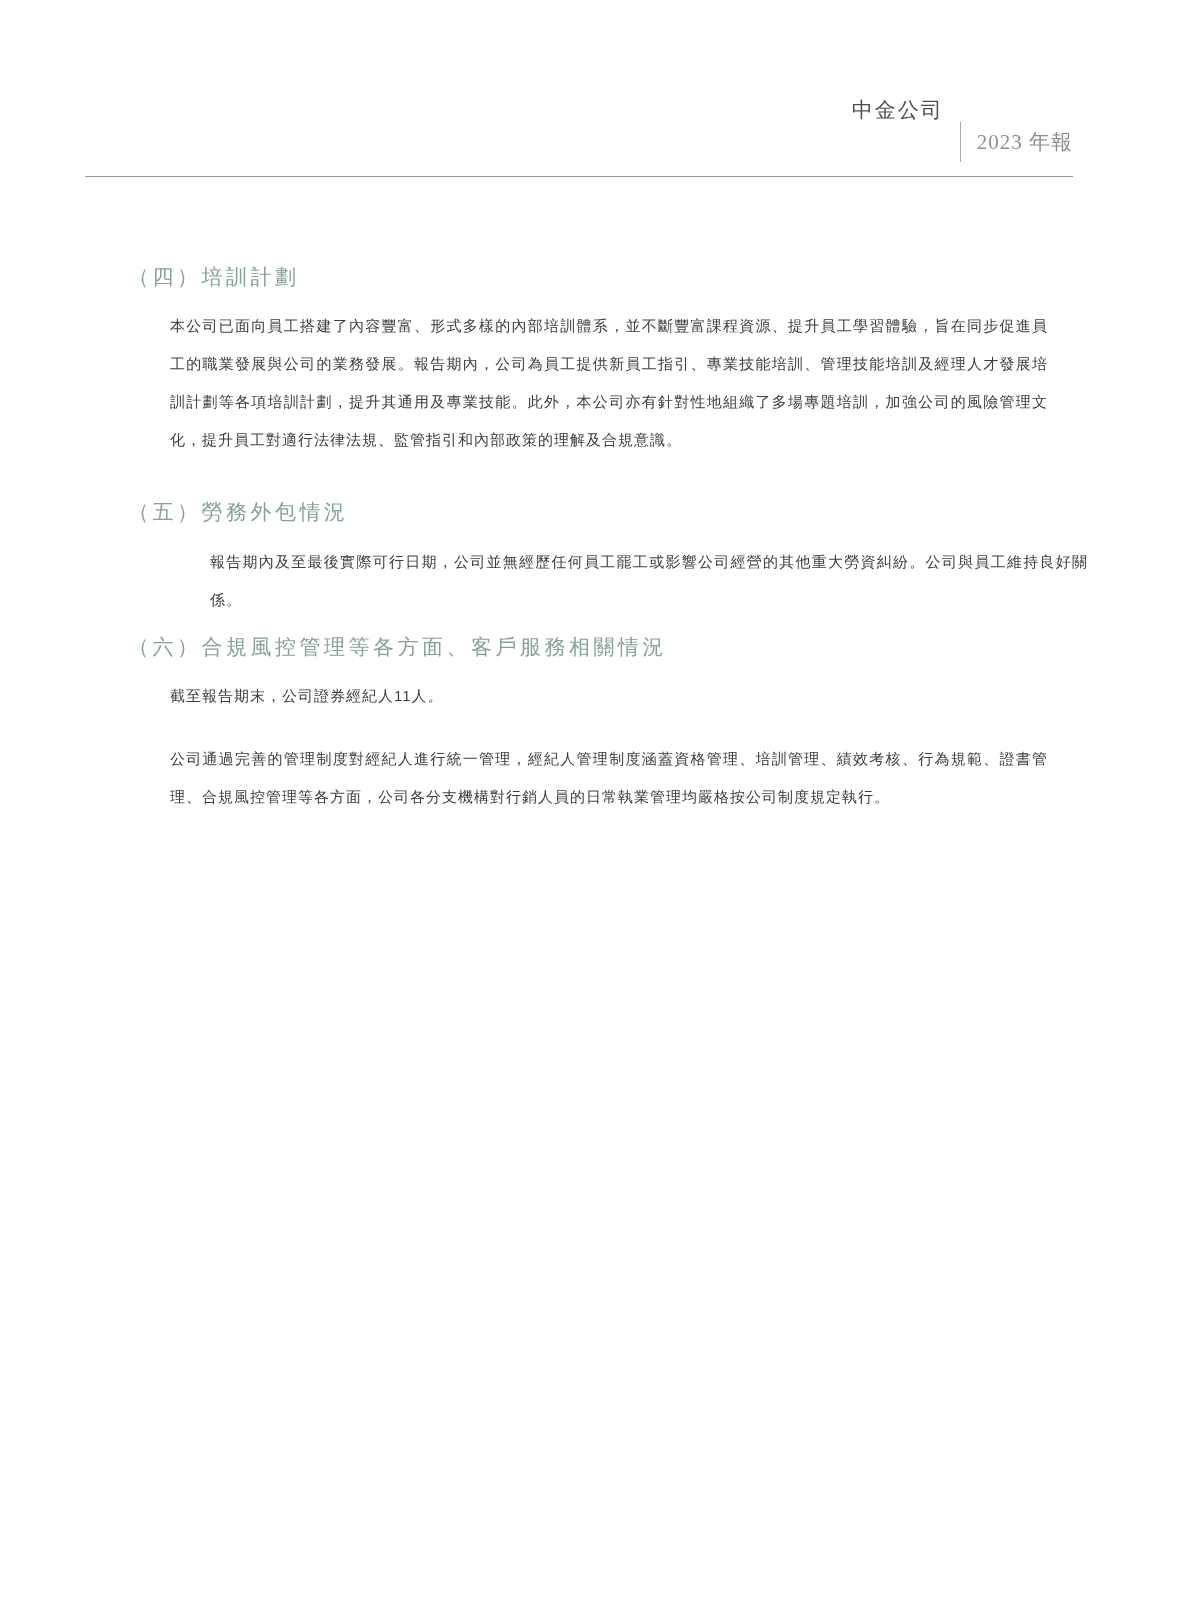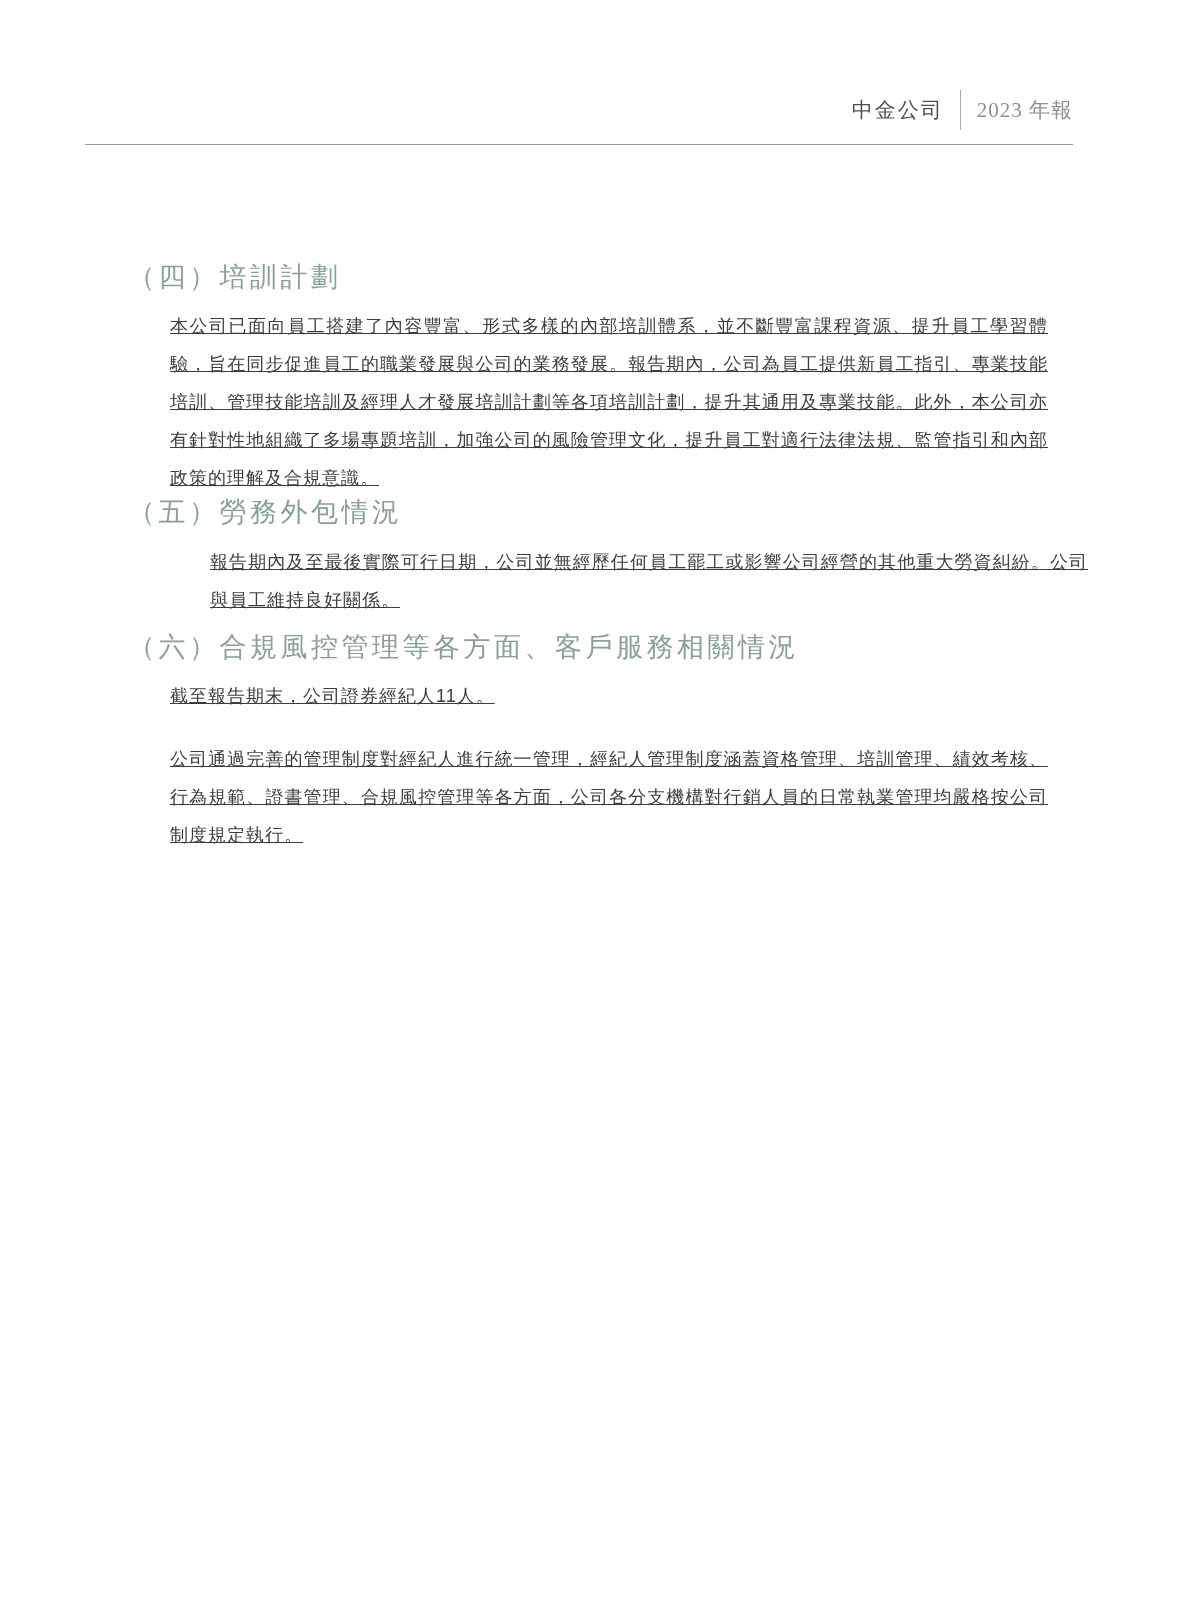--- a/index.html
+++ b/index.html
@@ -36,45 +36,45 @@
   .header-company {
     color: #4f4f4f;
     padding-right: 16px;
     letter-spacing: 2px;
   }
   .header-year {
     color: #8f8f8f;
     border-left: 1px solid #a8a8a8;
     padding-left: 16px;
     letter-spacing: 1px;
+    margin-top: 32px;
   }
 
   
   .sec-heading {
     position: absolute;
     left: 128px;
     width: 940px;
     color: #87a193;
-    font-size: 27px;
+    font-size: 21px;
     font-weight: 500;
     letter-spacing: 3.5px;
     line-height: 30px;
   }
 
   
   .para {
     position: absolute;
     left: 170px;
     width: 878px;
     color: #3d3d3d;
-    font-size: 18px;
+    font-size: 15px;
     line-height: 38px;
     letter-spacing: 1px;
     text-align: justify;
-    text-decoration: underline;
   }
 
   
   .page-number {
     position: absolute;
     right: 142px;
     top: 1524px;
     font-family: "Liberation Serif", serif;
     font-size: 22px;
     color: #4f4f4f;

